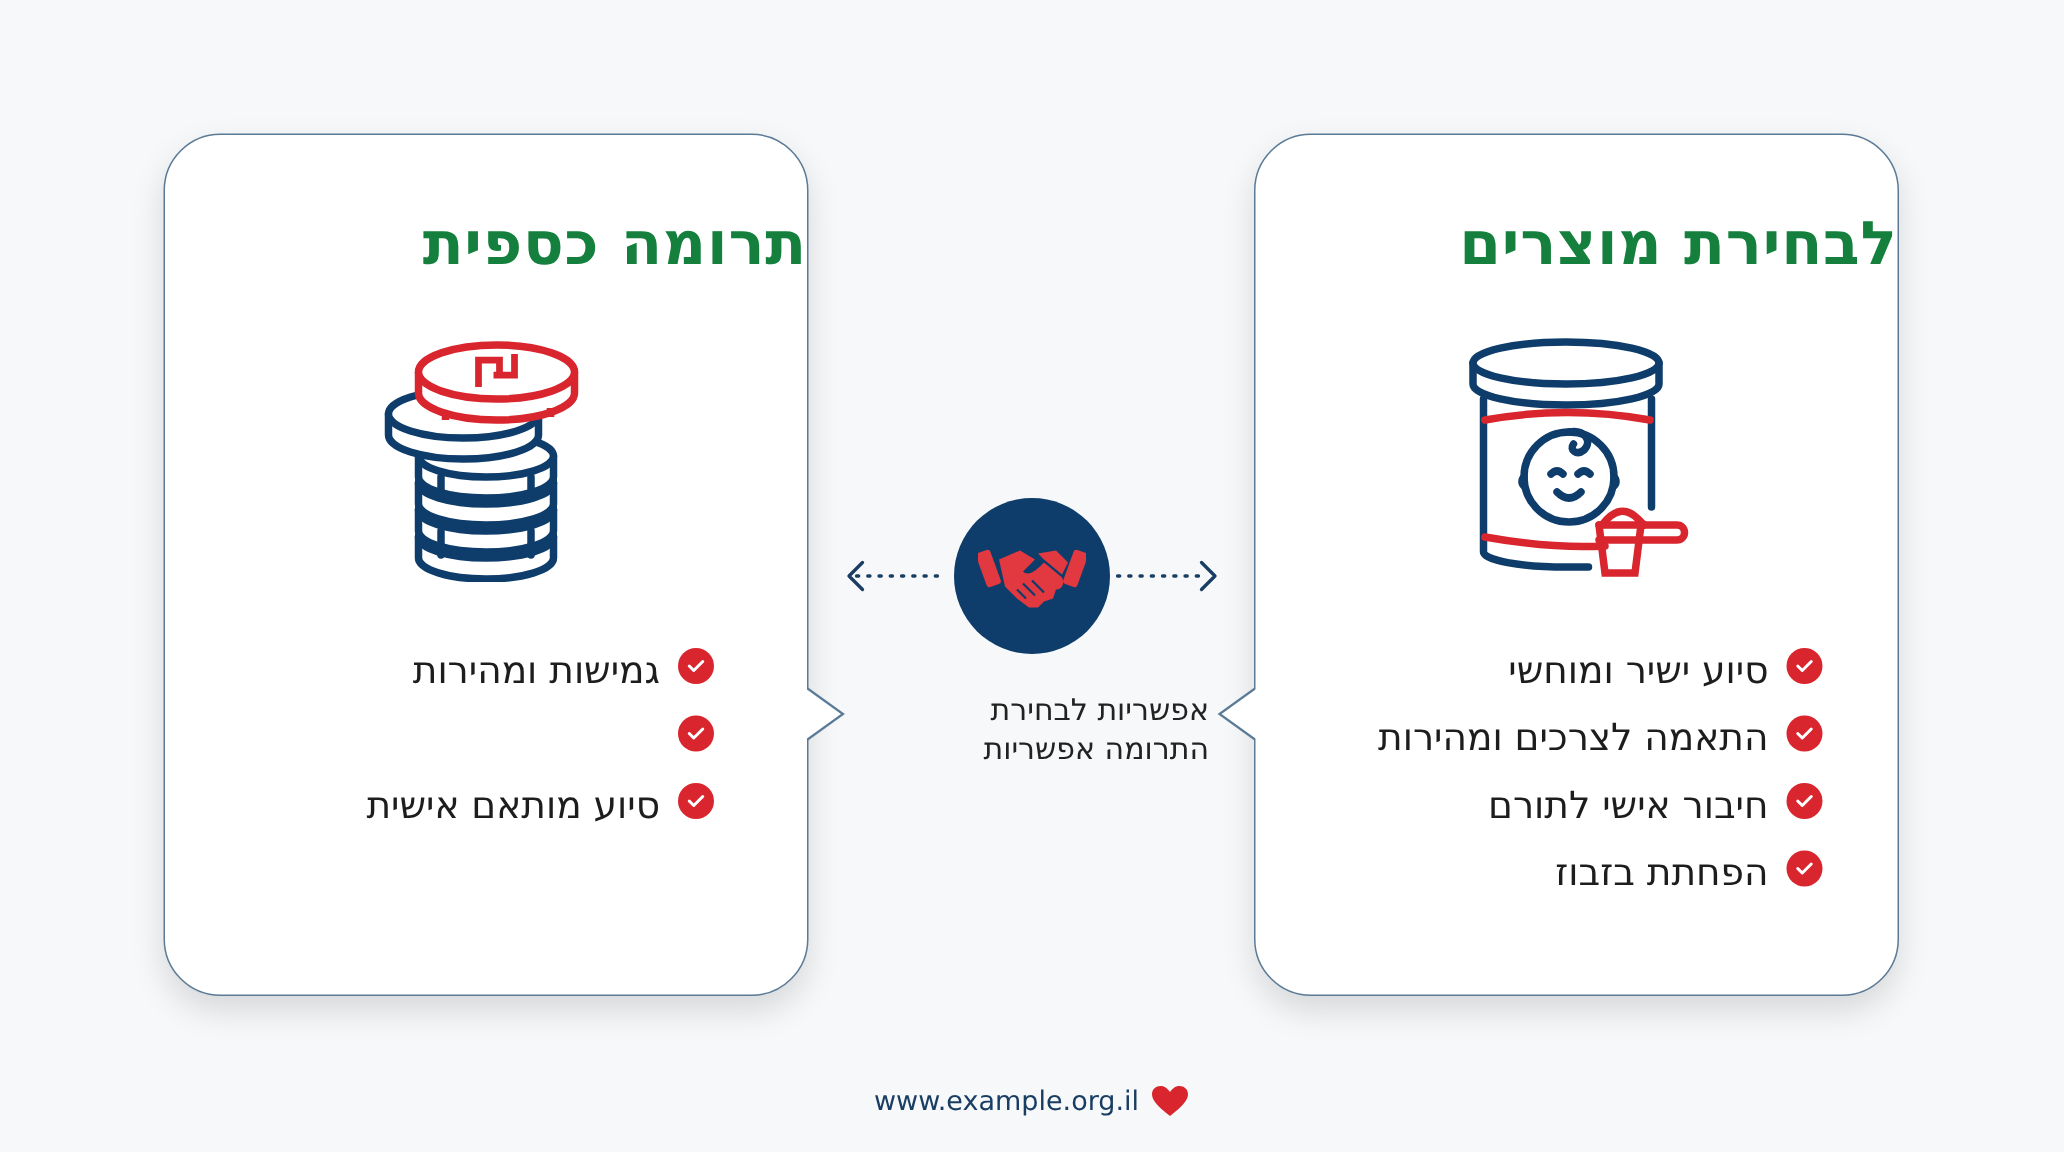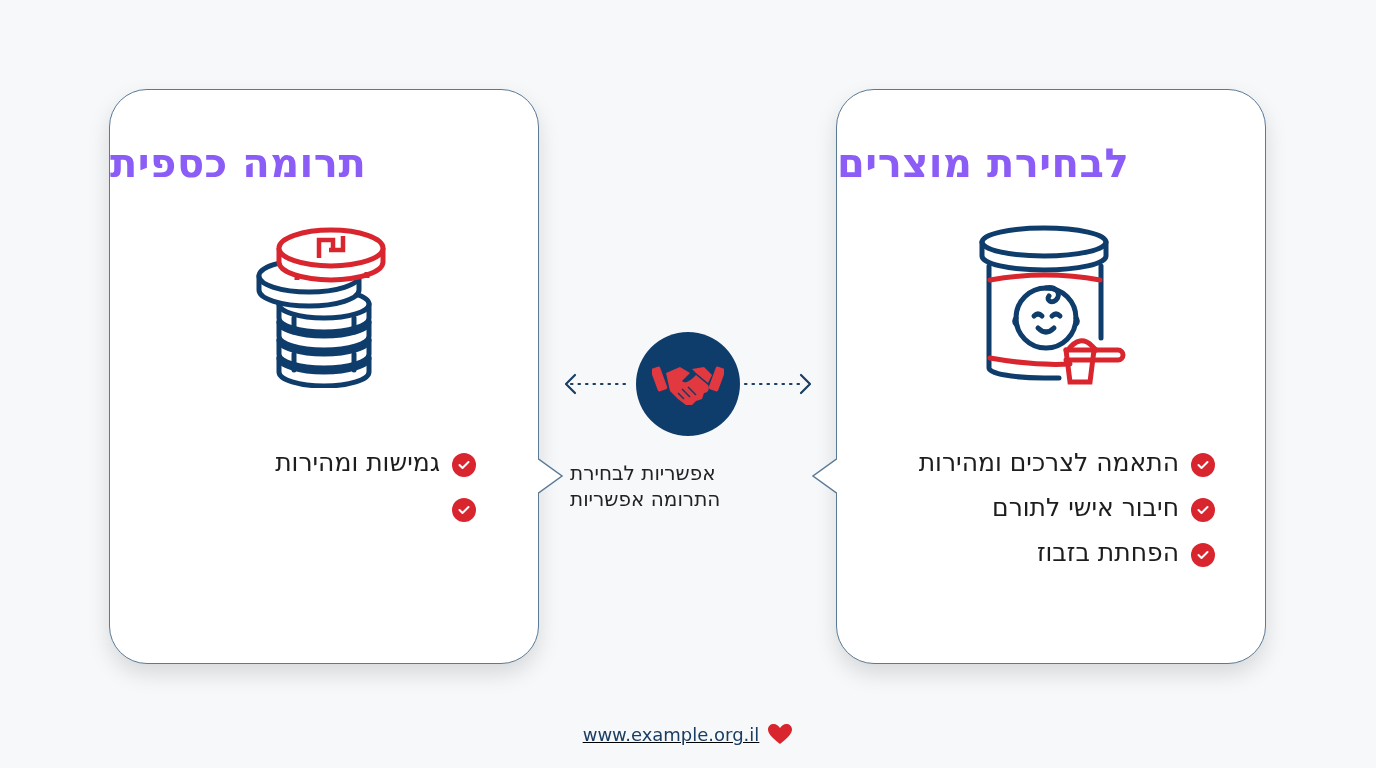--- a/index.html
+++ b/index.html
@@ -27,45 +27,45 @@
       top: 368px;
       width: 28px;
       height: 36px;
     }
     .card-left .notch { right: -26px; }
     .card-right .notch { left: -26px; }
     .card-title {
       position: absolute;
       top: 50px;
       left: 0; right: 0;
-      text-align: left;
+      text-align: right;
       font-size: 40px;
       font-weight: bold;
-      color: #8b5cf6;
+      color: #15803d;
       direction: rtl;
       letter-spacing: 0.5px;
     }
     .card-icon {
       position: absolute;
       top: 128px;
       left: 50%;
       transform: translateX(-50%);
     }
     .features {
       position: absolute;
       top: 342px;
       right: 62px;
       list-style: none;
       margin: 0; padding: 0;
       direction: rtl;
     }
     .card-right .features { right: 50px; }
     .feature {
       display: flex;
-      align-items: flex-end;
+      align-items: flex-start;
       height: 45px;
       font-size: 25px;
       color: #1d1d1d;
       direction: rtl;
       white-space: nowrap;
     }
     .check {
       width: 24px; height: 24px;
       border-radius: 50%;
       background: #d9262e;
@@ -87,33 +87,32 @@
       position: absolute;
       top: 372px;
     }
     .arrow-left { left: 563px; }
     .arrow-right { left: 743px; }
     .center-caption {
       position: absolute;
       top: 460px;
       left: 570px;
       width: 236px;
-      text-align: left;
+      text-align: right;
       font-size: 20px;
       line-height: 26px;
       color: #222;
       direction: rtl;
     }
     .footer {
       position: absolute;
       top: 723px;
       left: 0; right: 0;
       display: flex; justify-content: center; align-items: flex-end;
       gap: 8px;
-      text-decoration: underline;
     }
     .footer-url {
       font-size: 18px;
       color: #1a3e63;
       text-decoration: none;
     }
   </style>
 </head>
 <body>
 
@@ -159,20 +158,28 @@
         </span>
       <span>גמישות ומהירות</span>
     </li>
     <li class="feature">
       <span class="check">
           <svg width="12" height="10" viewBox="0 0 12 10">
             <path d="M1.5,5 L4.5,8 L10.5,2" fill="none" stroke="#fff" stroke-width="2" stroke-linecap="round" stroke-linejoin="round"></path>
           </svg>
         </span>
     </li>
+    <li class="feature">
+      <span class="check">
+          <svg width="12" height="10" viewBox="0 0 12 10">
+            <path d="M1.5,5 L4.5,8 L10.5,2" fill="none" stroke="#fff" stroke-width="2" stroke-linecap="round" stroke-linejoin="round"></path>
+          </svg>
+        </span>
+      <span>סיוע מותאם אישית</span>
+    </li>
   </ul>
 </div>
 
 <div class="card card-right">
   <svg class="notch" viewBox="0 0 28 36">
     <path d="M27,0 L2,18 L27,36" fill="#ffffff" stroke="#5a7a96" stroke-width="1.5"></path>
     <rect x="26" y="0" width="2" height="36" fill="#ffffff"></rect>
   </svg>
   <div class="card-title">לבחירת מוצרים</div>
   <svg class="card-icon" width="180" height="175" viewBox="0 0 180 175" style="left:53%;">
@@ -197,20 +204,28 @@
       <path d="M94,132 q12,-16 24,-4 l4,4"></path>
     </g>
   </svg>
   <ul class="features">
     <li class="feature">
       <span class="check">
           <svg width="12" height="10" viewBox="0 0 12 10">
             <path d="M1.5,5 L4.5,8 L10.5,2" fill="none" stroke="#fff" stroke-width="2" stroke-linecap="round" stroke-linejoin="round"></path>
           </svg>
         </span>
+      <span>סיוע ישיר ומוחשי</span>
+    </li>
+    <li class="feature">
+      <span class="check">
+          <svg width="12" height="10" viewBox="0 0 12 10">
+            <path d="M1.5,5 L4.5,8 L10.5,2" fill="none" stroke="#fff" stroke-width="2" stroke-linecap="round" stroke-linejoin="round"></path>
+          </svg>
+        </span>
       <span>התאמה לצרכים ומהירות</span>
     </li>
     <li class="feature">
       <span class="check">
           <svg width="12" height="10" viewBox="0 0 12 10">
             <path d="M1.5,5 L4.5,8 L10.5,2" fill="none" stroke="#fff" stroke-width="2" stroke-linecap="round" stroke-linejoin="round"></path>
           </svg>
         </span>
       <span>חיבור אישי לתורם</span>
     </li>

